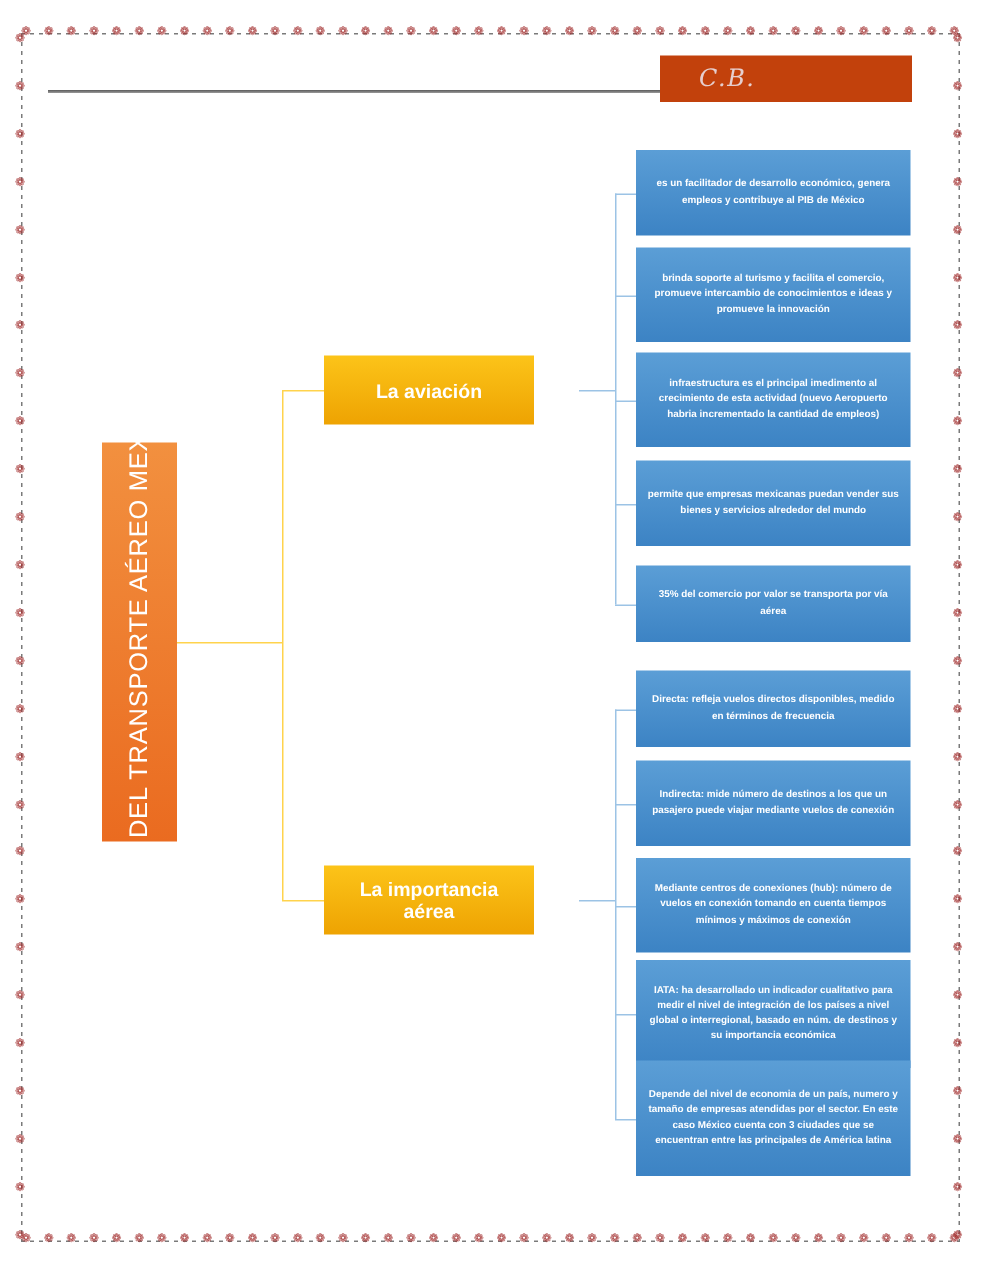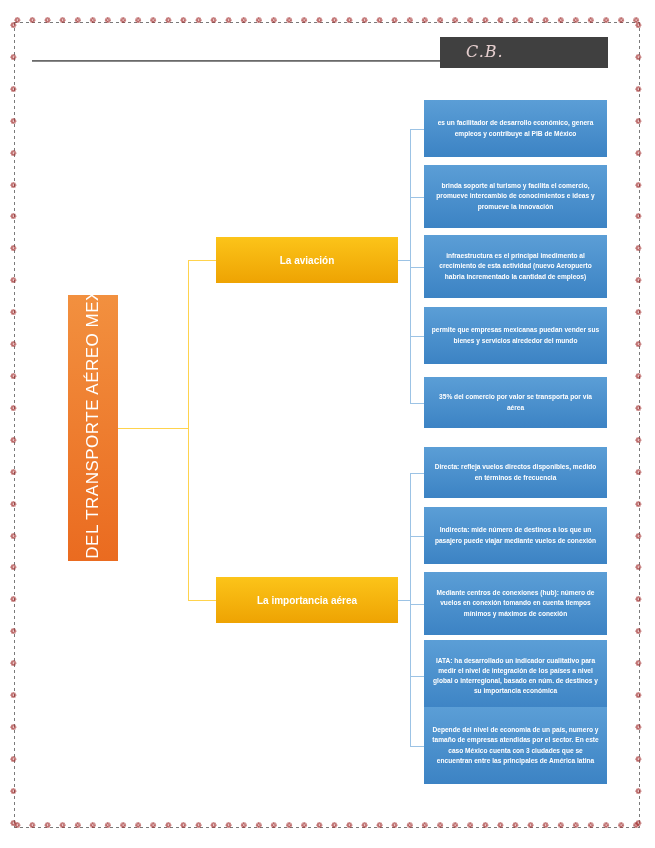--- a/index.html
+++ b/index.html
@@ -18,36 +18,36 @@
   .bd-right{left:625px;top:0;width:1px;height:806px;
     background:repeating-linear-gradient(to bottom,#7a7a7a 0 3px,transparent 3px 6px);}
   .motif-row{position:absolute;display:flex;justify-content:space-between;}
   .motif-col{position:absolute;display:flex;flex-direction:column;justify-content:space-between;}
   .motif{font-size:8px;line-height:8px;color:#a33030;}
 
   
   #hdr-rule{position:absolute;left:32px;top:60px;width:494px;height:2px;
             background:linear-gradient(to bottom,#5a5a5a,#9a9a9a);}
   #hdr-banner{position:absolute;left:440px;top:37px;width:168px;height:31px;
-              background:#404040;}
+              background:#c2410c;}
   #hdr-banner .mono{position:absolute;left:26px;top:5px;color:#e6cfcf;
     font-family:"DejaVu Serif",serif;font-style:italic;font-size:16px;letter-spacing:1px;}
 
   
   #root-node{position:absolute;left:68px;top:295px;width:50px;height:266px;
     background:linear-gradient(to bottom,#f2903f,#ea6b20);
     display:flex;align-items:center;justify-content:center;}
   #root-node .rot{transform:rotate(-90deg);white-space:nowrap;color:#ffffff;
     font-size:17px;font-weight:400;letter-spacing:.5px;line-height:1.15;text-align:center;}
 
   
-  .branch{position:absolute;width:182px;height:46px;
+  .branch{position:absolute;width:140px;height:46px;
     background:linear-gradient(to bottom,#fcc419,#eea302);
     display:flex;align-items:center;justify-content:center;text-align:center;
-    color:#ffffff;font-size:10px;font-weight:700;padding:0 6px;box-sizing:border-box;}
+    color:#ffffff;font-size:13px;font-weight:700;padding:0 6px;box-sizing:border-box;}
   #branch-aviacion{left:216px;top:237px;}
   #branch-conectividad{left:216px;top:577px;}
 
   
   .leaf{position:absolute;left:424px;width:183px;
     background:linear-gradient(to bottom,#5b9ed6,#3c83c4);
     color:#ffffff;font-size:6.6px;font-weight:700;line-height:1.55;
     display:flex;align-items:center;justify-content:center;text-align:center;
     padding:3px 7px;box-sizing:border-box;}
 

